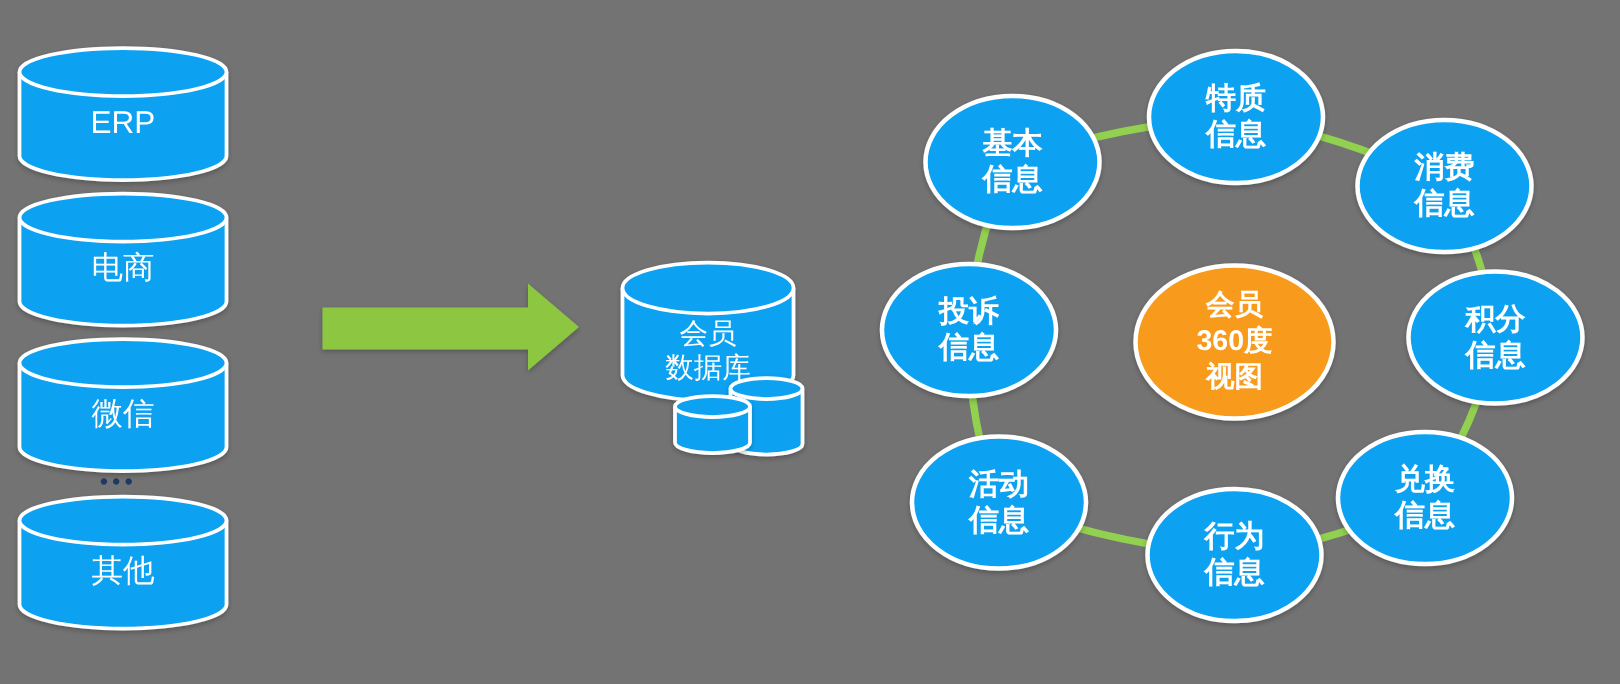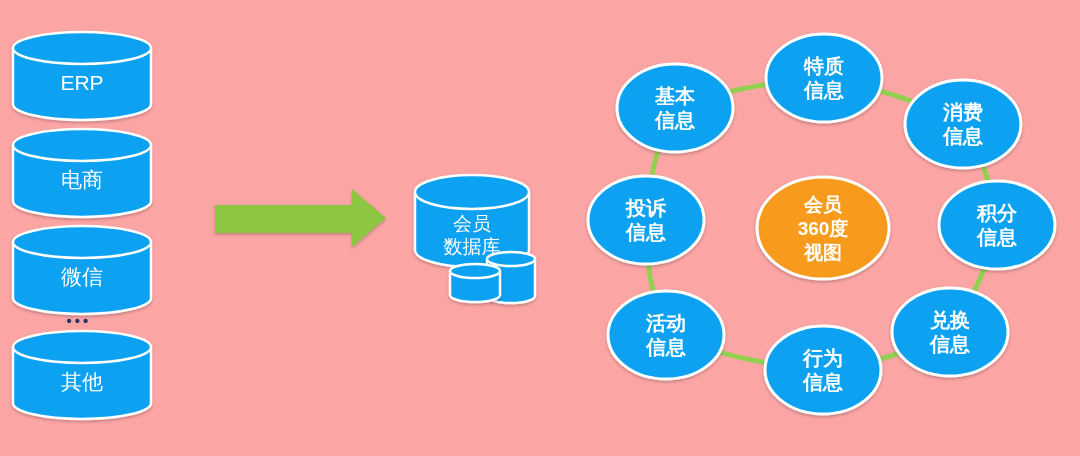--- a/index.html
+++ b/index.html
@@ -1,17 +1,17 @@
 <!DOCTYPE html>
 <html><head>
 <meta charset="utf-8">
 <style>
   html,body{margin:0;padding:0;background:#ffffff;}
   body{width:1080px;height:456px;overflow:hidden;}
-  .canvas{position:relative;width:1080px;height:456px;background:#fca5a5;}
+  .canvas{position:relative;width:1080px;height:456px;background:#737373;}
   svg{display:block;font-family:"Liberation Sans","DejaVu Sans",sans-serif;}
   .shape{stroke:#ffffff;stroke-width:2.5;}
   .node-shape{stroke:#ffffff;stroke-width:3;}
   .t{fill:#ffffff;text-anchor:middle;}
   .t-cyl{font-size:21px;font-weight:400;}
   .t-db{font-size:19px;font-weight:400;}
   .t-node{font-size:20px;font-weight:700;}
   .t-center{font-size:19px;font-weight:700;}
   .connector{fill:none;stroke-width:5;stroke-linejoin:round;stroke-linecap:round;}
   .dots{font-size:15px;font-weight:700;letter-spacing:3px;text-anchor:middle;}

